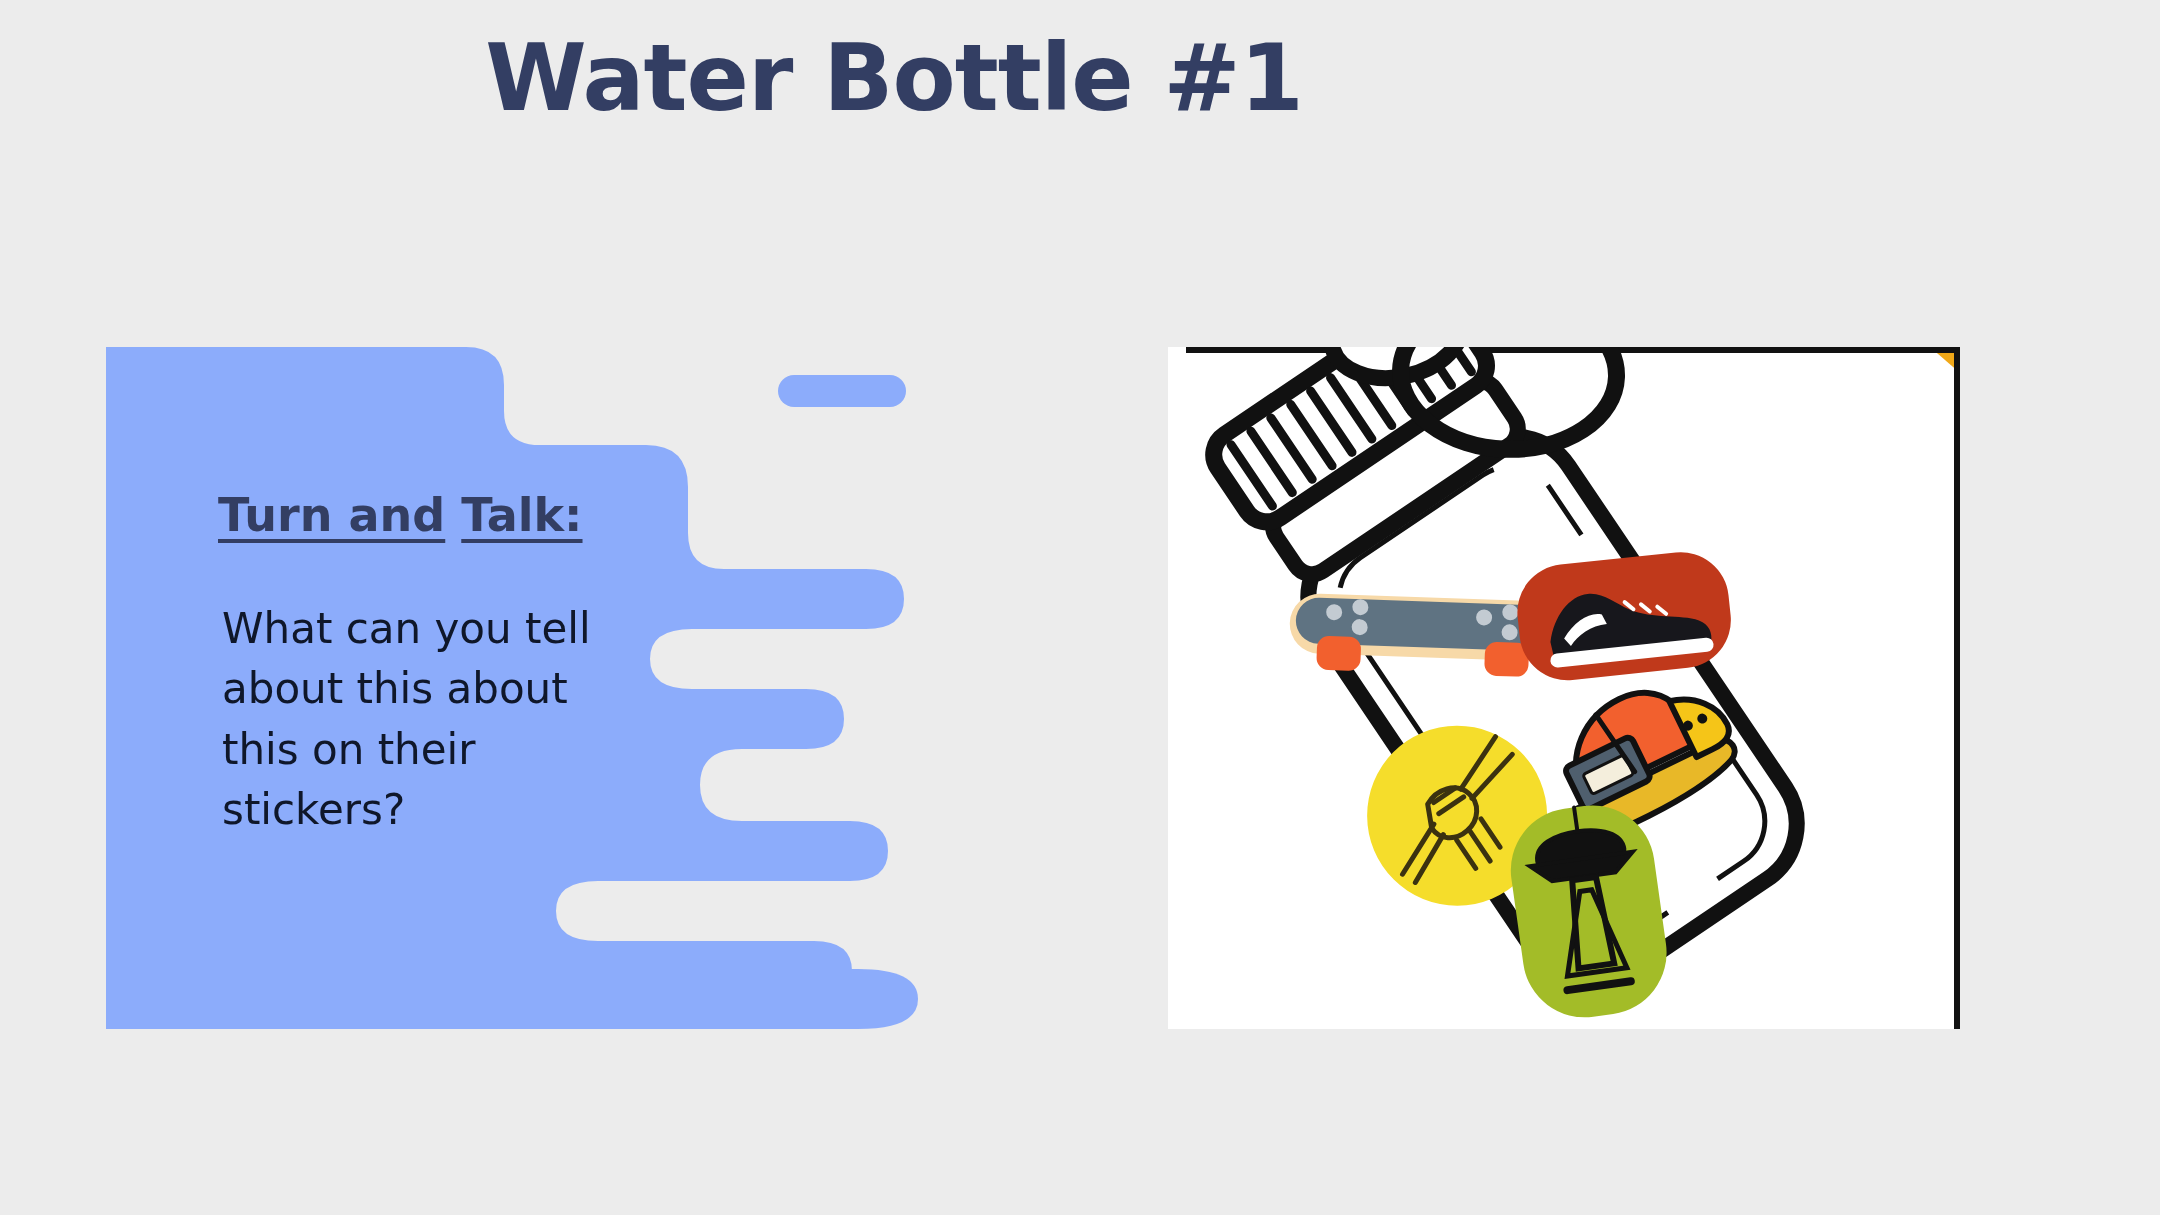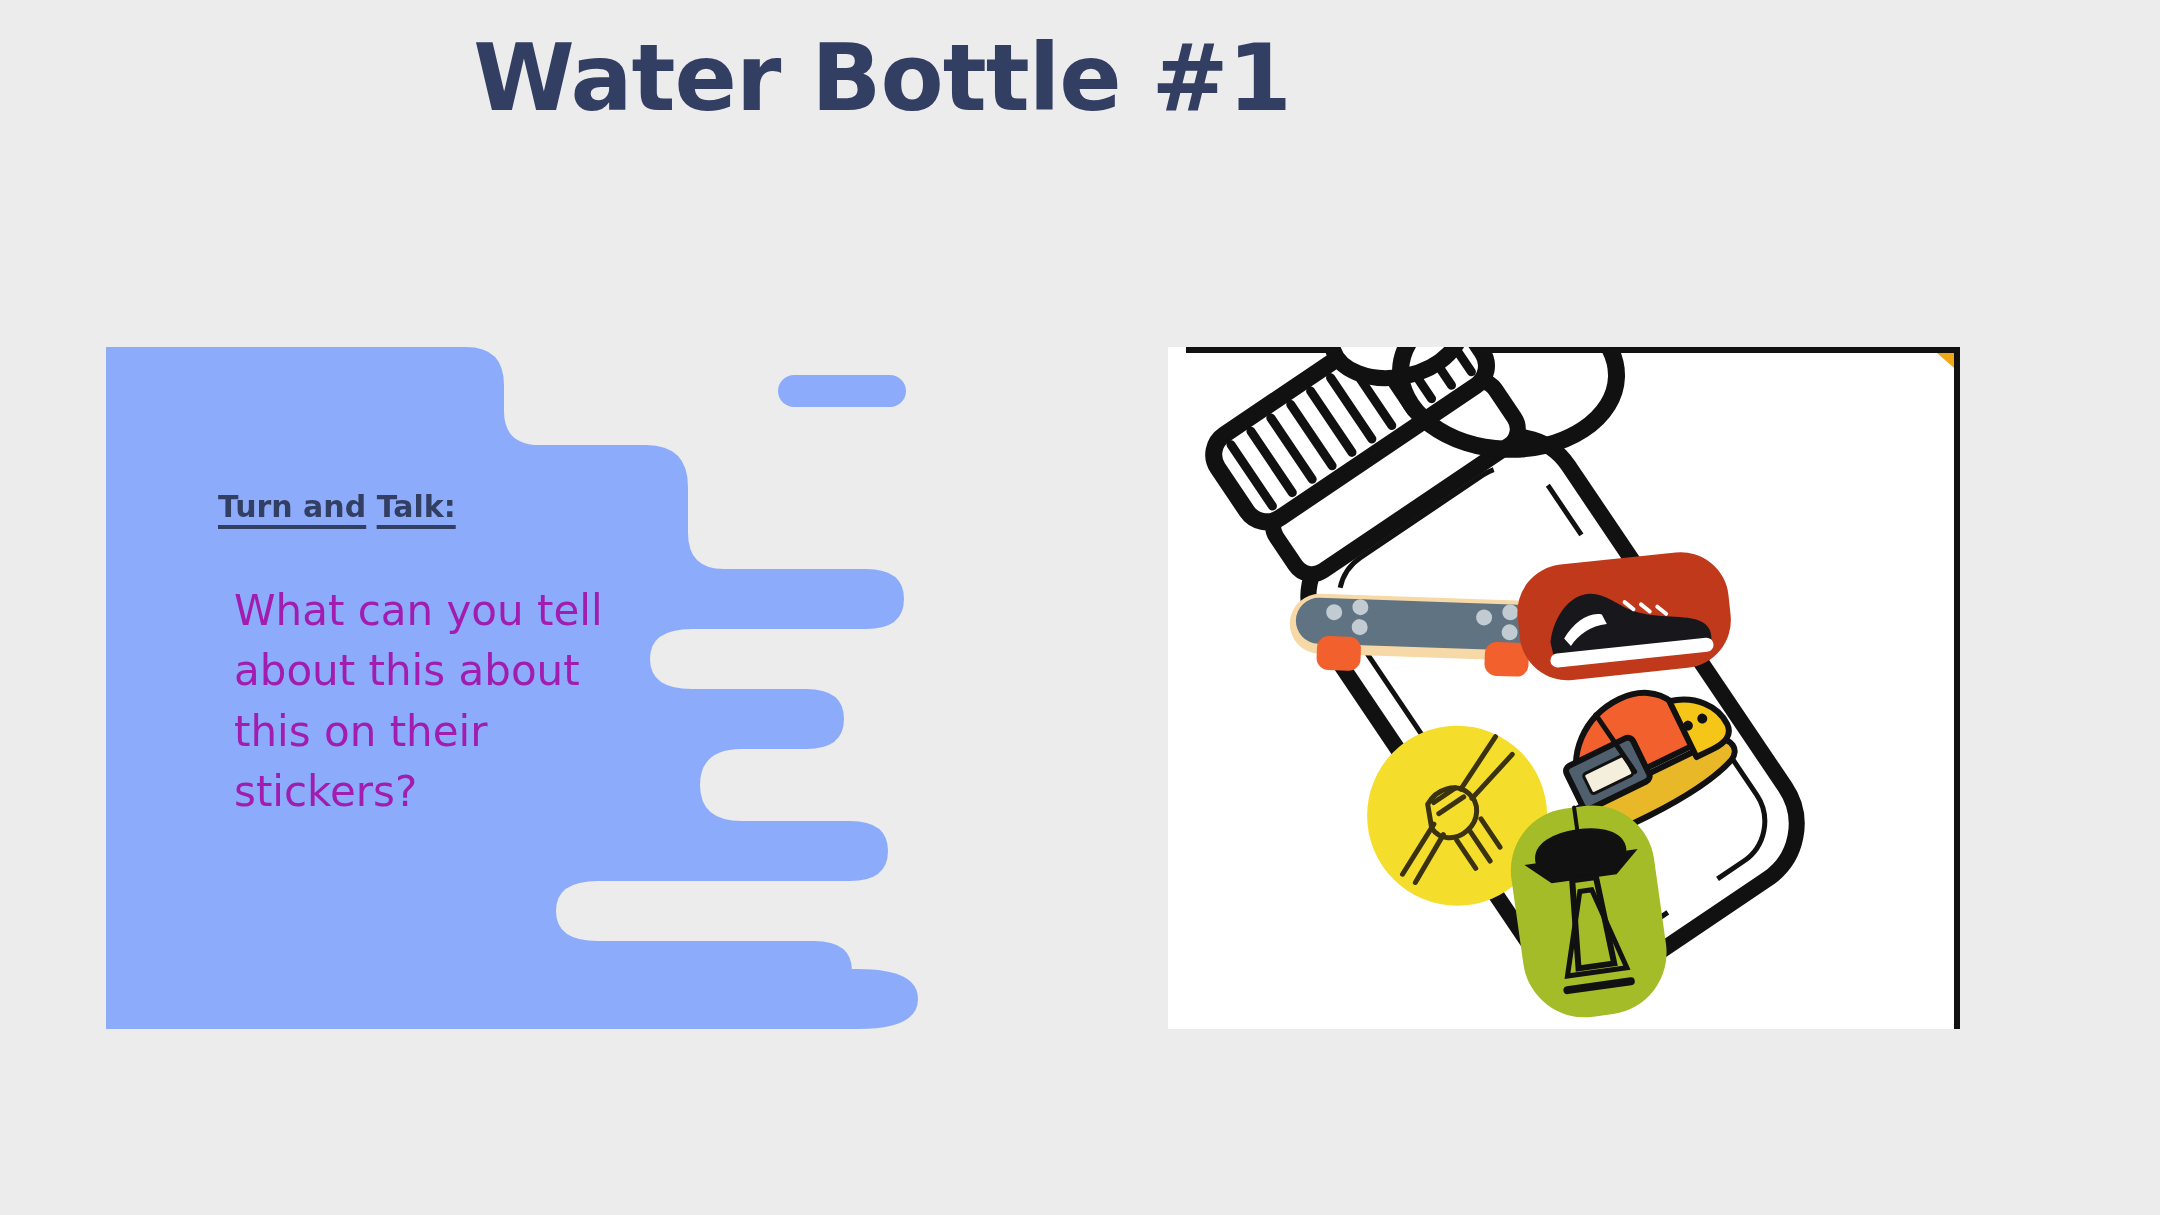--- a/index.html
+++ b/index.html
@@ -18,21 +18,21 @@
   
   #slide {
     position: absolute;
     inset: 0;
     background: #ECECEC;
   }
 
   
   #slide-title {
     position: absolute;
-    left: 0;
+    left: 12px;
     top: 28px;
     width: 1764px;
     text-align: center;
     font-family: "DejaVu Sans", sans-serif;
     font-size: 92px;
     font-weight: 700;
     letter-spacing: -1px;
     color: #333E63;
     line-height: 1.1;
     white-space: nowrap;
@@ -50,39 +50,39 @@
 
   
   #turn-talk-block {
     position: absolute;
     left: 218px;
     top: 490px;
     width: 420px;
   }
   #turn-talk-heading {
     font-family: "DejaVu Sans", sans-serif;
-    font-size: 30px;
+    font-size: 46px;
     font-weight: 700;
     color: #333E63;
     margin: 0 0 58px 0;
     line-height: 1.1;
     white-space: nowrap;
   }
   #turn-talk-heading .u {
     text-decoration: underline;
     text-decoration-thickness: 4px;
     text-underline-offset: 8px;
   }
   #turn-talk-body {
     font-family: "DejaVu Sans", sans-serif;
     font-size: 42px;
     font-weight: 400;
-    color: #a21caf;
+    color: #0f172a;
     line-height: 1.44;
-    margin: 16px;
+    margin: 4px;
   }
 
   
   #bottle-card {
     position: absolute;
     left: 1168px;
     top: 347px;
     width: 792px;
     height: 682px;
     background: #FFFFFF;

